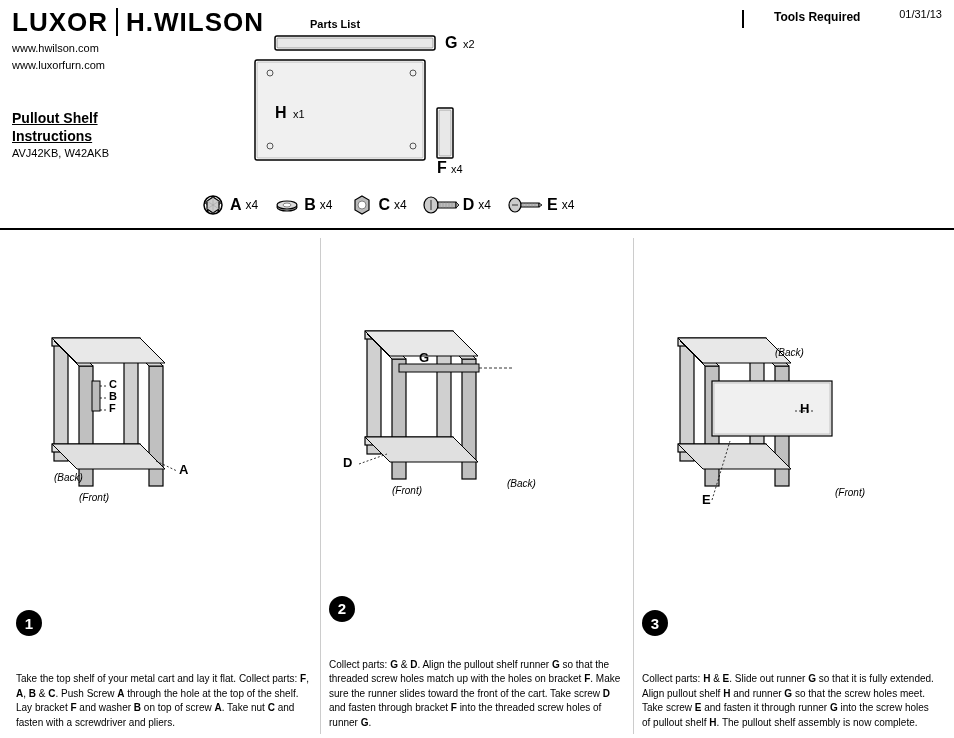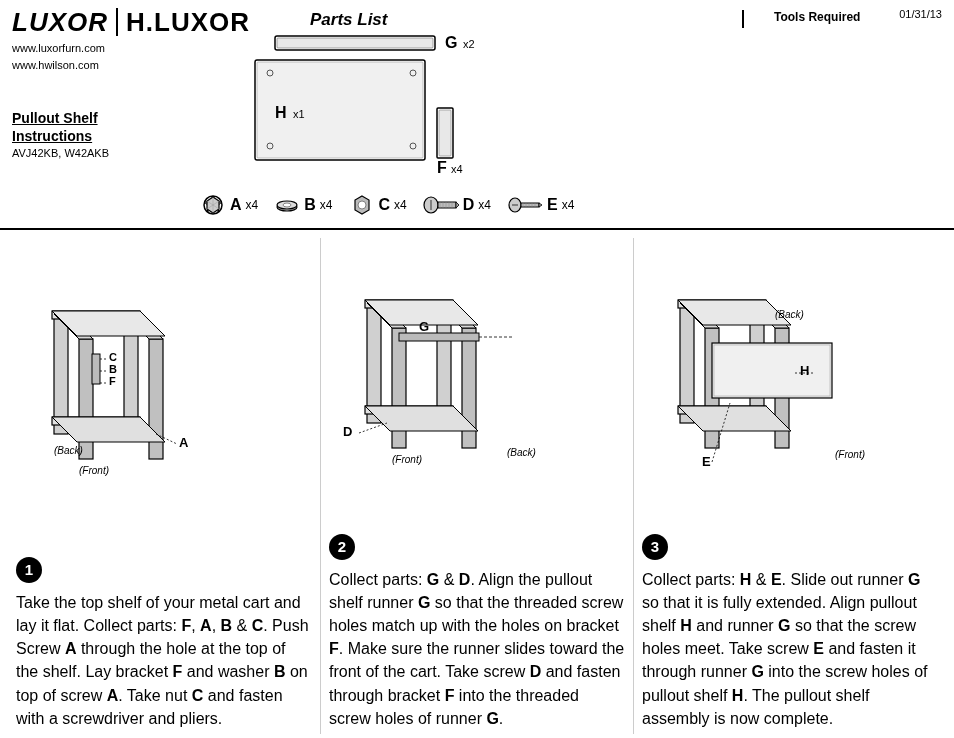--- a/index.html
+++ b/index.html
@@ -44,21 +44,20 @@
       font-size: 26px;
       font-weight: 900;
       letter-spacing: 1px;
       display: flex;
       align-items: center;
       gap: 4px;
       line-height: 1;
     }
 
     .logo-luxor {
-      font-style: italic;
     }
 
     .logo-divider {
       width: 2px;
       height: 28px;
       background: #000;
       display: inline-block;
       margin: 0 4px;
     }
 
@@ -177,58 +176,59 @@
       border-radius: 50%;
       display: flex;
       align-items: center;
       justify-content: center;
       font-size: 15px;
       font-weight: bold;
       margin-bottom: 4px;
     }
 
     .step-text {
-      font-size: 16px;
+      font-size: 10px;
       line-height: 1.45;
+      margin-top: 28px;
     }
 
     .step-text b {
       font-weight: bold;
     }
 
   </style>
 </head>
 <body>
 
 <div class="top-section">
 
   <div class="top-date">01/31/13</div>
 
   <div class="top-header-row">
     <div class="logo-block">
       <div class="logo-text">
         <span class="logo-luxor">LUXOR</span>
         <span class="logo-divider"></span>
-        <span>H.LUXOR</span>
+        <span>H.WILSON</span>
       </div>
       <div class="logo-websites">
+        <div>www.hwilson.com</div>
         <div>www.luxorfurn.com</div>
-        <div>www.hwilson.com</div>
       </div>
       <div class="title-block">
         <div class="title-main">
           <span>Pullout Shelf</span><br>
           <span>Instructions</span>
         </div>
         <div class="title-sub">AVJ42KB, W42AKB</div>
       </div>
     </div>
   </div>
 
-  <div style="position:absolute; left:310px; top:10px; font-size:17px; font-weight:bold;font-style:italic;">Parts List</div>
+  <div style="position:absolute; left:310px; top:18px; font-size:11px; font-weight:bold;">Parts List</div>
 
   <div style="position:absolute; left:195px; top:28px;">
     <svg width="300" height="165" viewBox="0 0 300 165">
 
       <rect x="80" y="8" width="160" height="14" rx="2" fill="none" stroke="#000" stroke-width="1.5"></rect>
       <rect x="82" y="10" width="156" height="10" rx="1" fill="#e8e8e8" stroke="#555" stroke-width="0.5"></rect>
 
       <text x="250" y="20" font-size="16" font-weight="bold" font-family="Arial">G</text>
       <text x="268" y="20" font-size="11" font-family="Arial">x2</text>
 

